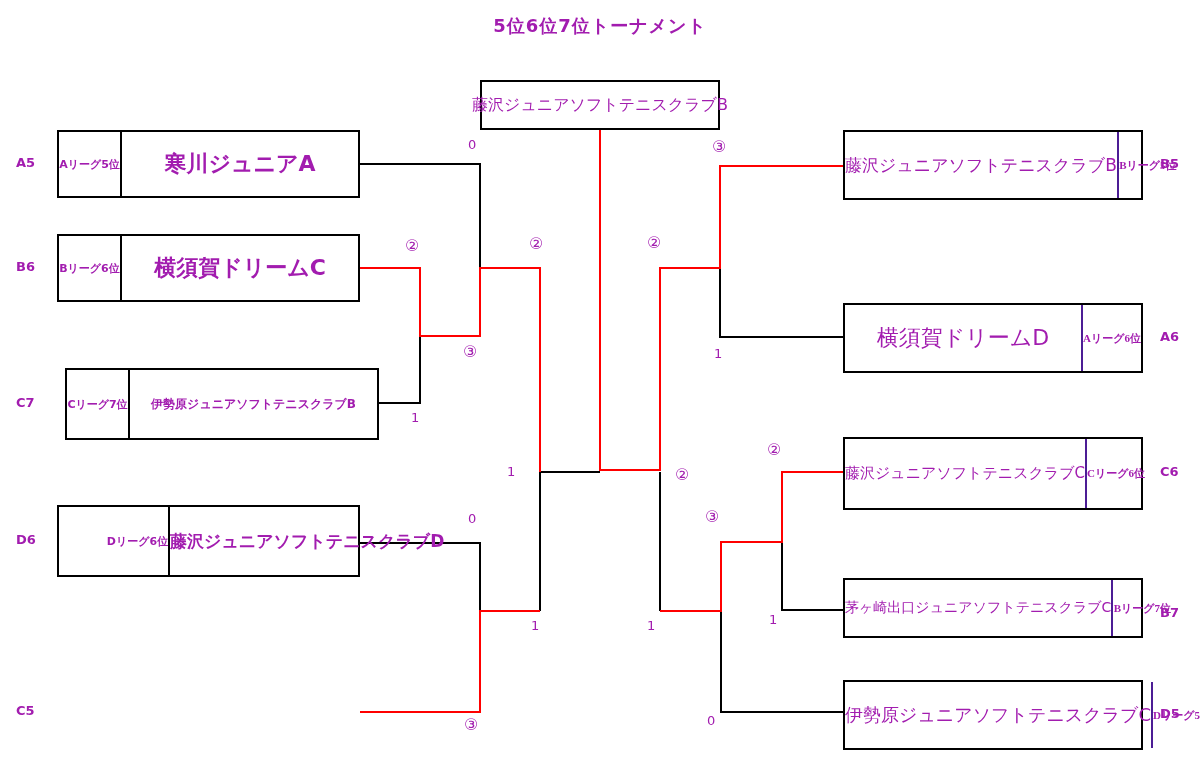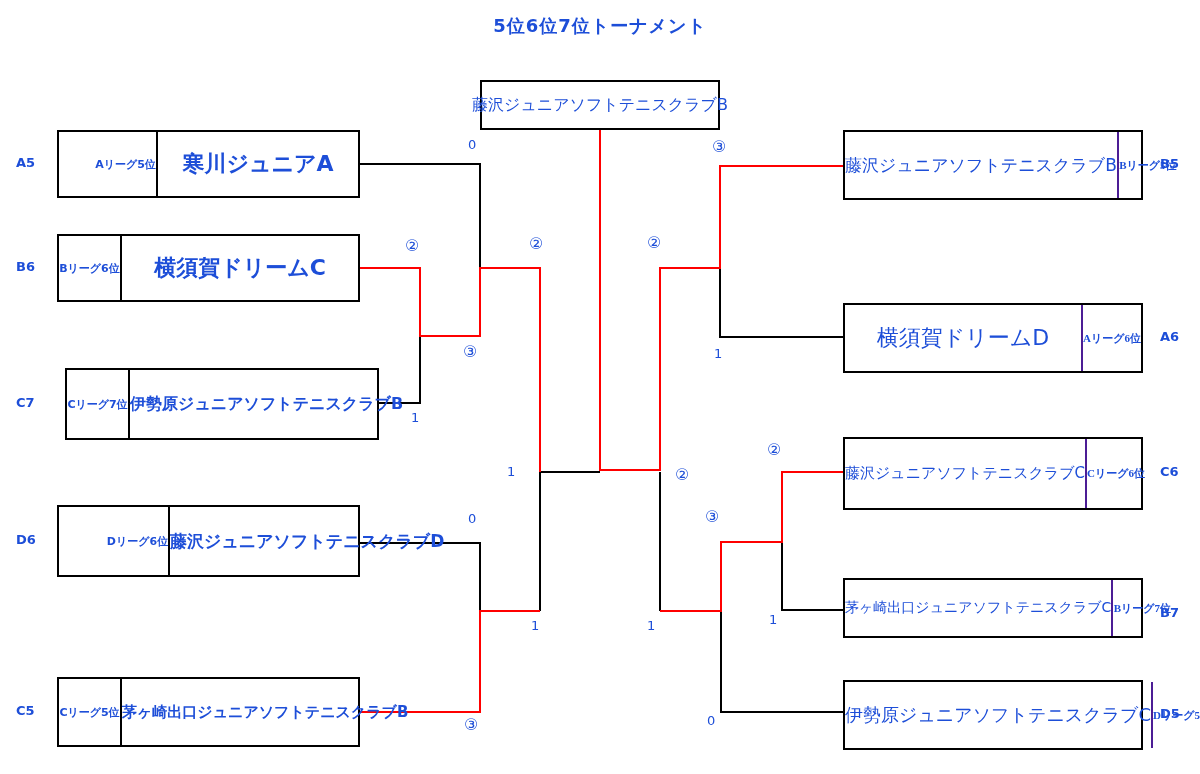--- a/index.html
+++ b/index.html
@@ -1,18 +1,18 @@
 <!DOCTYPE html>
 <html><head>
 <meta charset="utf-8">
 <style>
   html,body{margin:0;padding:0;background:#fff;}
   .stage{
     position:relative;width:1200px;height:774px;background:#fff;overflow:hidden;
-    font-family:"DejaVu Sans","Liberation Sans",sans-serif;color:#1d4ed8;
+    font-family:"DejaVu Sans","Liberation Sans",sans-serif;color:#a21caf;
   }
   .title{
     position:absolute;left:0;top:14px;width:1200px;text-align:center;
     font-size:18px;font-weight:bold;letter-spacing:1px;
   }
   .tbox{position:absolute;display:flex;border:2px solid #000;background:#fff;box-sizing:border-box;}
   .tbox .cell{display:flex;align-items:center;justify-content:center;box-sizing:border-box;}
   .league{font-size:11px;font-weight:bold;white-space:nowrap;}
   .league.lft{border-right:2px solid #000;width:63px;flex:0 0 63px;}
   .league.rgt{border-left:2px solid #4c1d95;width:60px;flex:0 0 60px;font-family:Liberation Serif, serif;}
@@ -54,39 +54,35 @@
   <div class="champ" style="left:480px;top:80px;width:240px;height:50px;">
     <span>藤沢ジュニアソフトテニスクラブB</span>
   </div>
 
   <div class="seed" style="left:16px;top:155px;">A5</div>
   <div class="seed" style="left:16px;top:259px;">B6</div>
   <div class="seed" style="left:16px;top:395px;">C7</div>
   <div class="seed" style="left:16px;top:532px;">D6</div>
   <div class="seed" style="left:16px;top:703px;">C5</div>
 
-  <div class="tbox" style="left:57px;top:130px;width:303px;height:68px;padding-left:36px;">
+  <div class="tbox" style="left:57px;top:130px;width:303px;height:68px;">
     <div class="cell league lft">Aリーグ5位</div>
     <div class="cell tname" style="font-size:22px;">寒川ジュニアA</div>
   </div>
   <div class="tbox" style="left:57px;top:234px;width:303px;height:68px;">
     <div class="cell league lft">Bリーグ6位</div>
     <div class="cell tname" style="font-size:22px;">横須賀ドリームC</div>
   </div>
   <div class="tbox" style="left:49px;top:368px;width:314px;height:72px;margin-left:16px;">
     <div class="cell league lft">Cリーグ7位</div>
-    <div class="cell tname" style="font-size:16px;">伊勢原ジュニアソフトテニスクラブB</div>
+    <div class="cell tname" style="font-size:12px;">伊勢原ジュニアソフトテニスクラブB</div>
   </div>
   <div class="tbox" style="left:57px;top:505px;width:303px;height:72px;padding-left:48px;">
     <div class="cell league lft">Dリーグ6位</div>
     <div class="cell tname" style="font-size:17px;">藤沢ジュニアソフトテニスクラブD</div>
-  </div>
-  <div class="tbox" style="left:57px;top:677px;width:303px;height:70px;">
-    <div class="cell league lft">Cリーグ5位</div>
-    <div class="cell tname" style="font-size:15px;">茅ヶ崎出口ジュニアソフトテニスクラブB</div>
   </div>
 
   <div class="seed" style="left:1160px;top:156px;">B5</div>
   <div class="seed" style="left:1160px;top:329px;">A6</div>
   <div class="seed" style="left:1160px;top:464px;">C6</div>
   <div class="seed" style="left:1160px;top:605px;">B7</div>
   <div class="seed" style="left:1160px;top:706px;">D5</div>
 
   <div class="tbox" style="left:843px;top:130px;width:300px;height:70px;">
     <div class="cell tname" style="font-size:17px;font-weight:normal;">藤沢ジュニアソフトテニスクラブB</div>

